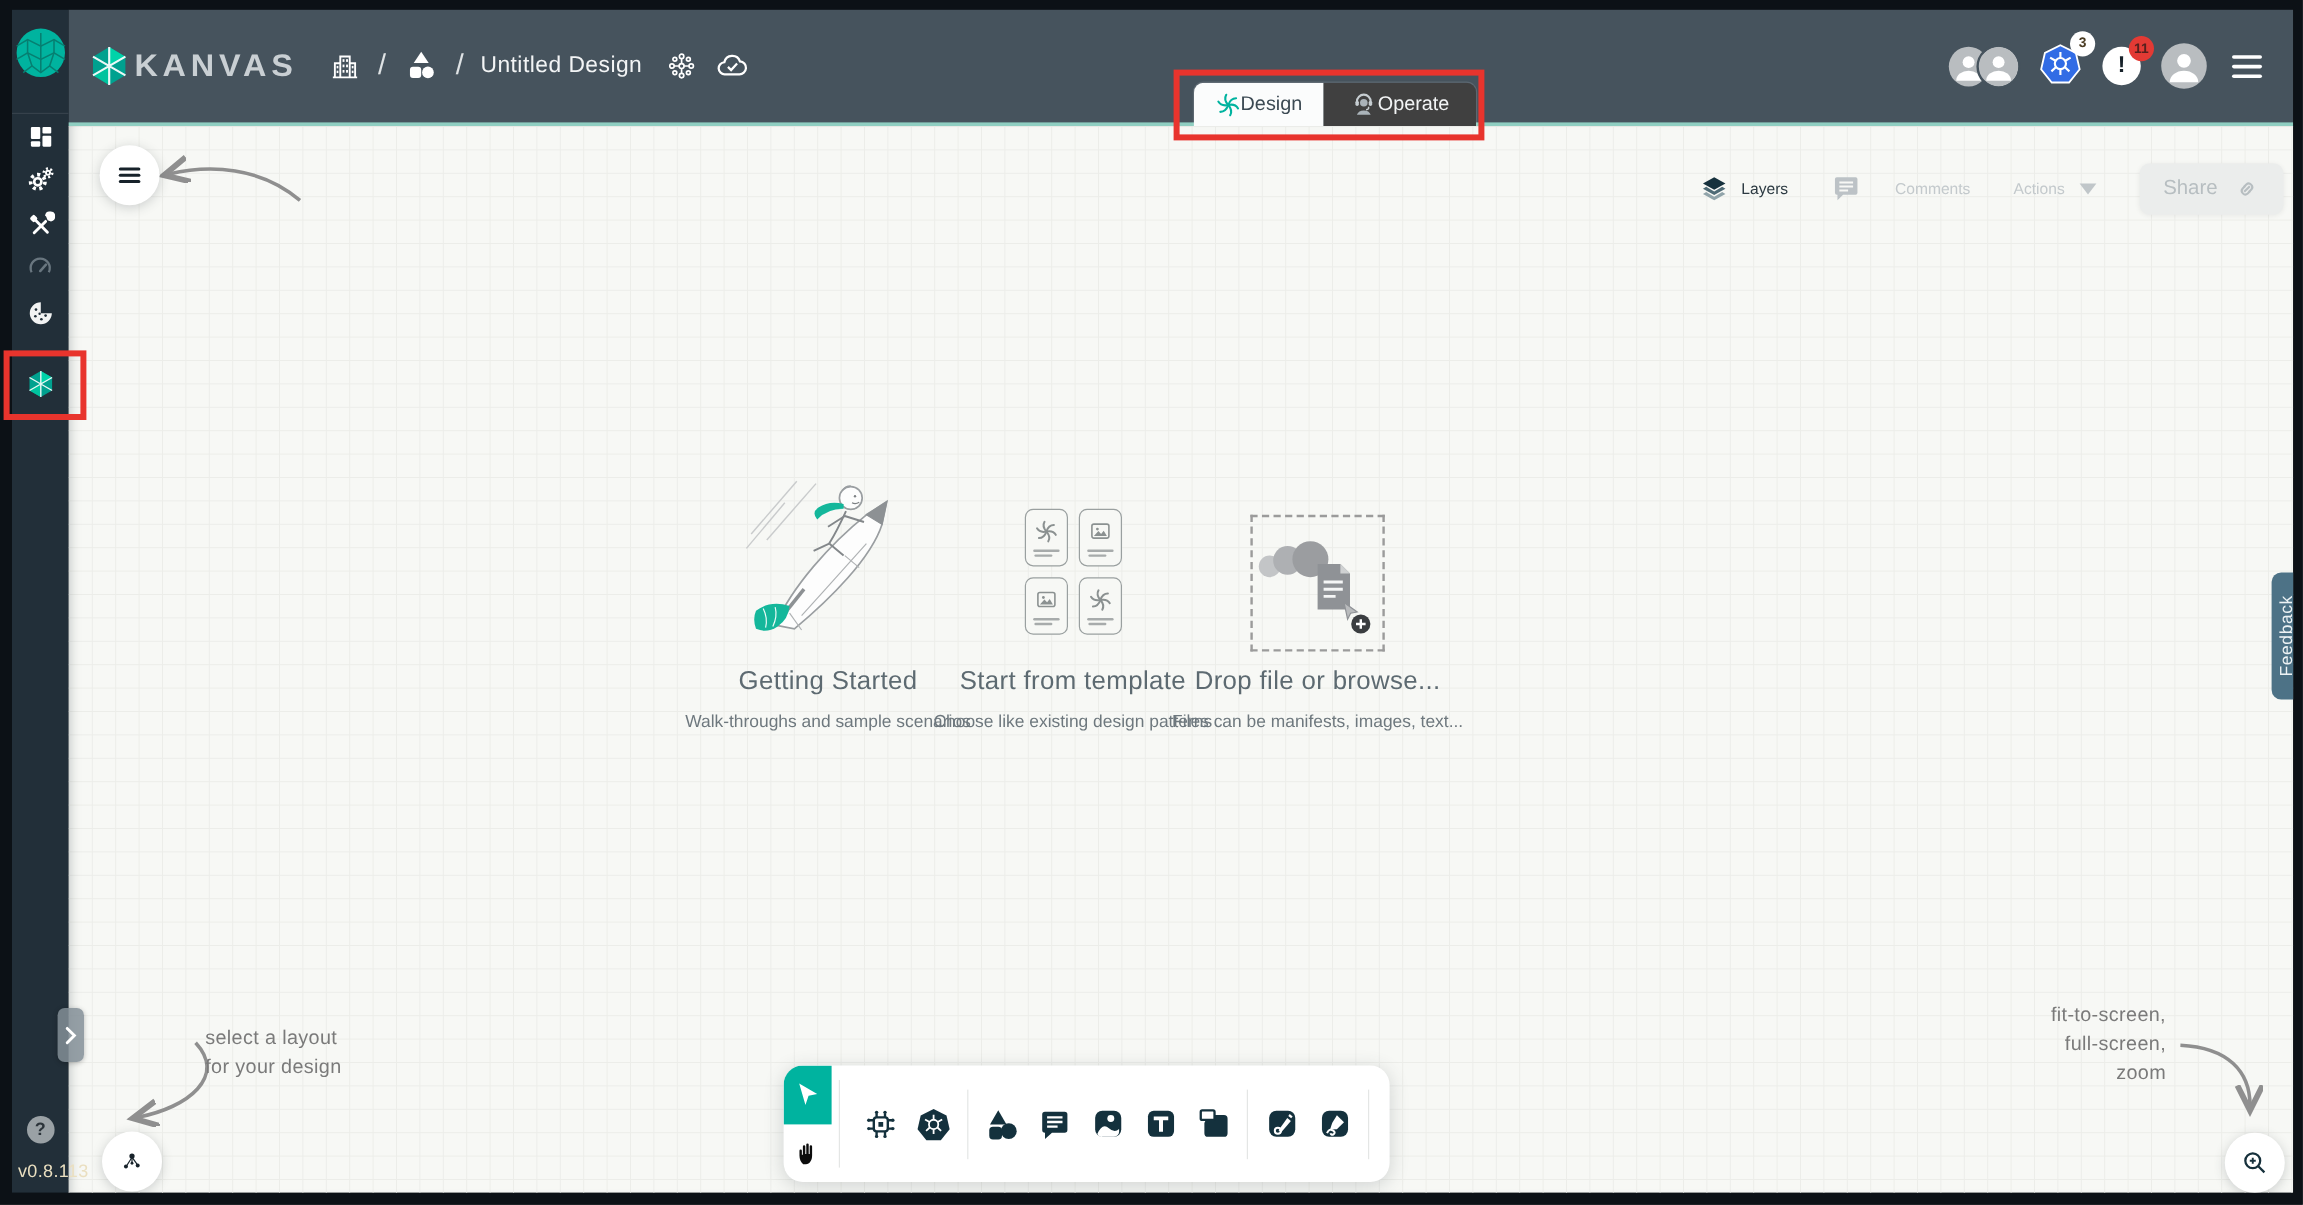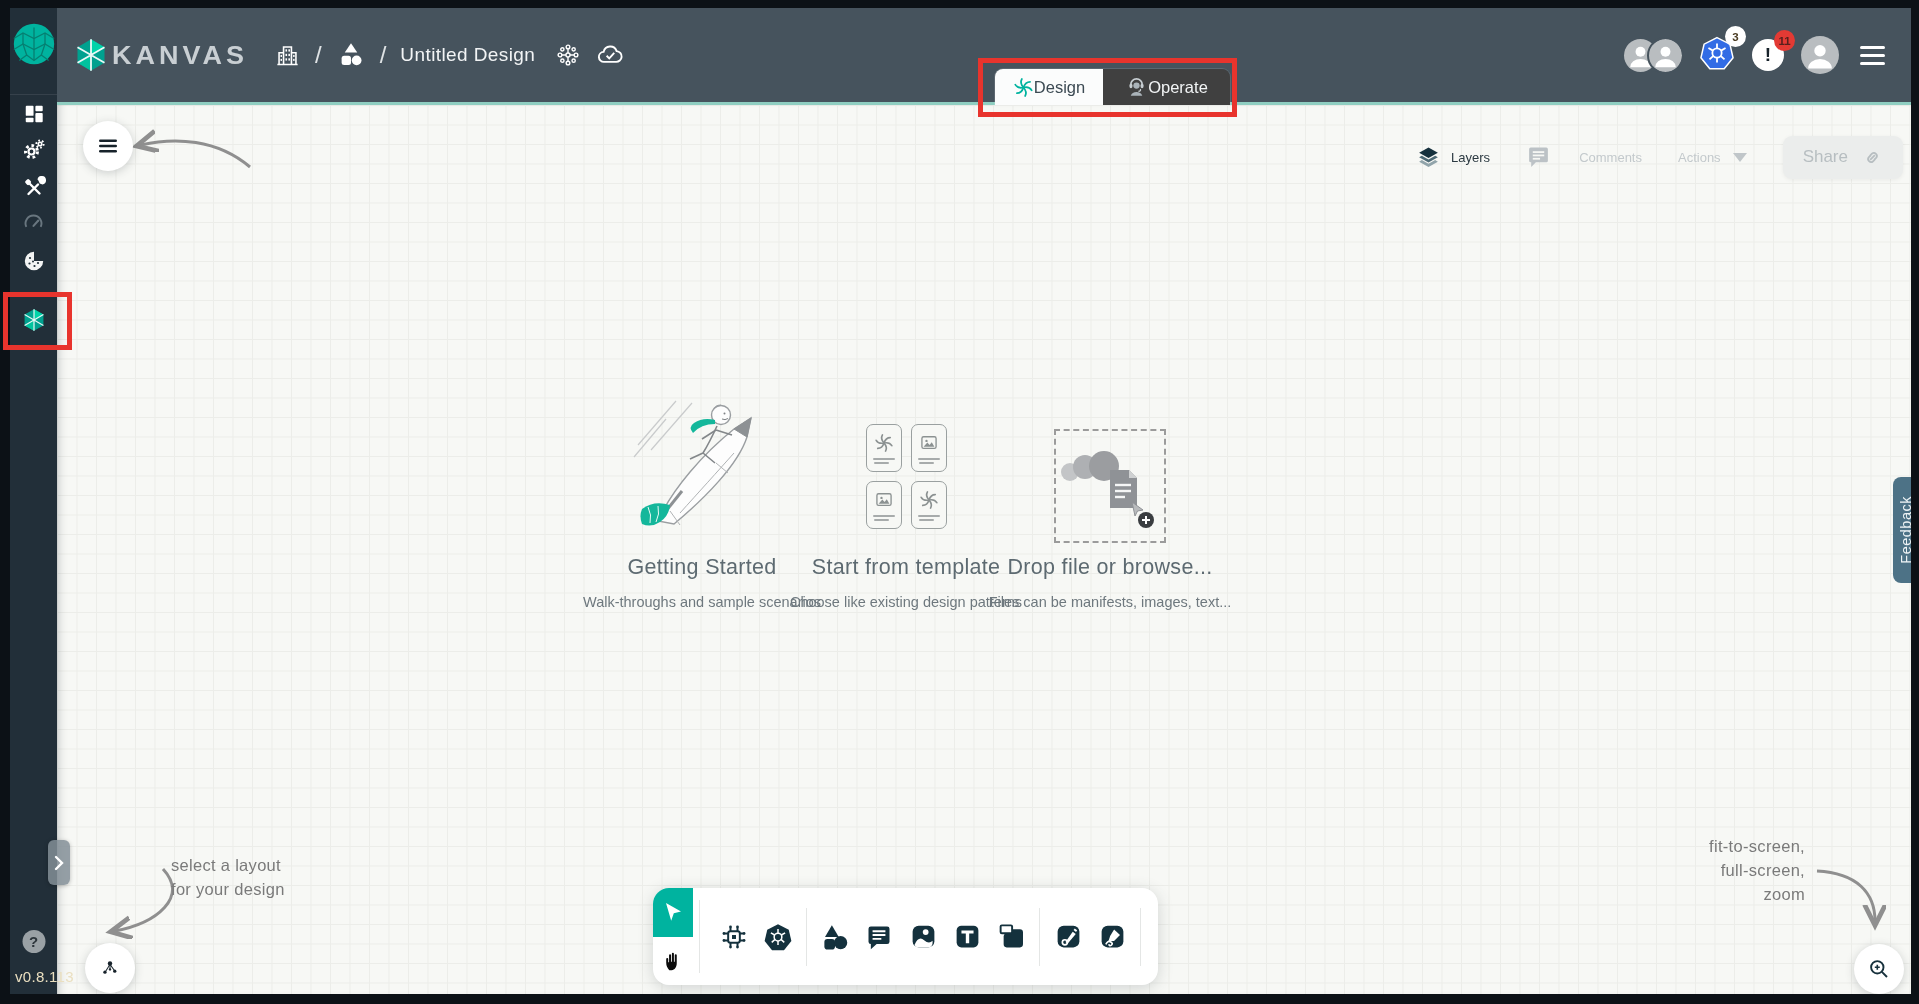--- a/index.html
+++ b/index.html
@@ -52,21 +52,21 @@
   .ann { position:absolute; color:#7a7a7a; font-size:16.5px; line-height:24px; letter-spacing:.3px; }
   .arrows { position:absolute; inset:0; width:100%; height:100%; pointer-events:none; }
 
   .topbar { position:absolute; top:31px; right:8px; display:flex; align-items:center; gap:36px; }
   .tb-item { display:flex; align-items:center; gap:10px; cursor:pointer; font-size:13px; }
   .tb-item.active { color:#2c3a42; font-weight:500; }
   .tb-item.disabled { color:#c3c9cc;gap:28px; }
   .caret { width:0; height:0; border-left:7px solid transparent; border-right:7px solid transparent; border-top:9px solid #c0c6c9; margin-left:-24px; }
   .share-pill { display:flex; align-items:flex-start; gap:14px; background:#ecEEec; background:#ebedec; border-radius:9px; padding:11px 20px; color:#b7bec1; font-size:17px; box-shadow:0 1px 4px rgba(0,0,0,.06); cursor:default; }
 
-  .cards { position:absolute; left:556px; top:288px; display:flex; gap:14px; }
+  .cards { position:absolute; left:544px; top:288px; display:flex; gap:14px; }
   .card { width:178px; display:flex; flex-direction:column; align-items:center; cursor:pointer; }
   .card-art { height:150px; display:flex; align-items:flex-end; justify-content:center; }
   .card-title { margin-top:12px; font-size:21.5px; color:#5d6a71; letter-spacing:.3px; white-space:nowrap; }
   .card-sub { margin-top:14px; font-size:14.5px; color:#6e787e; white-space:nowrap; }
   .tile-grid { display:grid; grid-template-columns:36px 36px; gap:9px; }
   .tile { width:36px; height:48px; border:1.6px solid #9aa0a0; border-radius:7px; display:flex; flex-direction:column; align-items:center; justify-content:center; gap:2px; background:#f7f8f5; }
   .tl { height:2px; border-radius:1px; background:#a7abab; }
   .dropzone { width:112px; height:114px; border:2px dashed #9b9b9b; display:flex; align-items:center; justify-content:center; }
 
   .toolbar { position:absolute; left:596px; top:783px; width:505px; height:97px; background:#fff; border-radius:16px; box-shadow:0 3px 16px rgba(55,65,72,.2); display:flex; align-items:stretch; overflow:hidden; }

